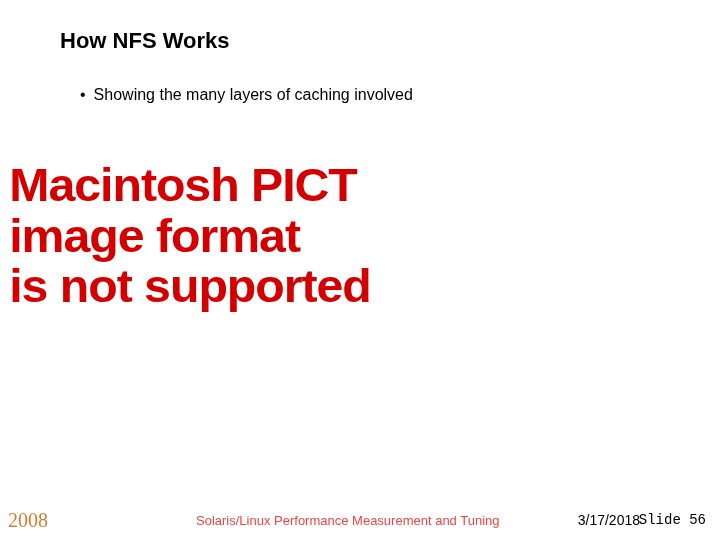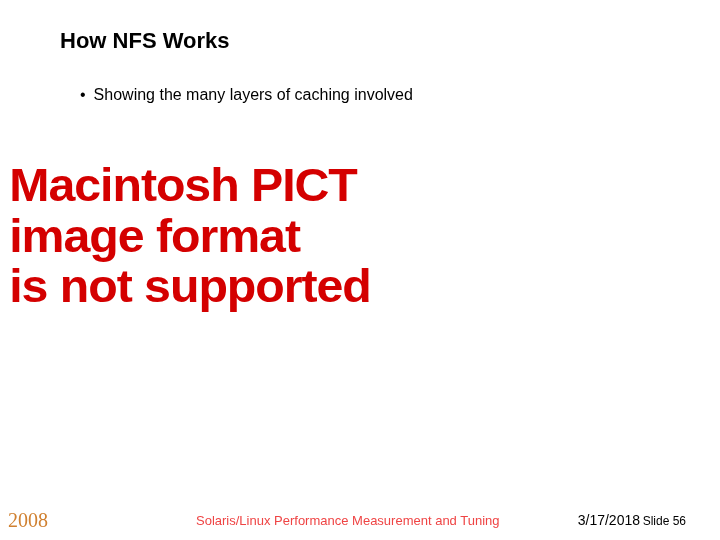--- a/index.html
+++ b/index.html
@@ -65,23 +65,24 @@
     .footer-date {
       position: absolute;
       bottom: 12px;
       right: 80px;
       font-size: 14px;
       color: #000;
     }
     .footer-slide {
       position: absolute;
       bottom: 12px;
-      right: 34px;
-      font-size: 12px;
+      right: 14px;
+      font-size: 14px;
       color: #000;
+      font-family: Liberation Mono, monospace;
     }
   </style>
 </head>
 <body>
 
 <div class="title">How NFS Works</div>
 
 <div class="bullet-row">
   <span class="bullet-dot">•</span>
   <span>Showing the many layers of caching involved</span>

